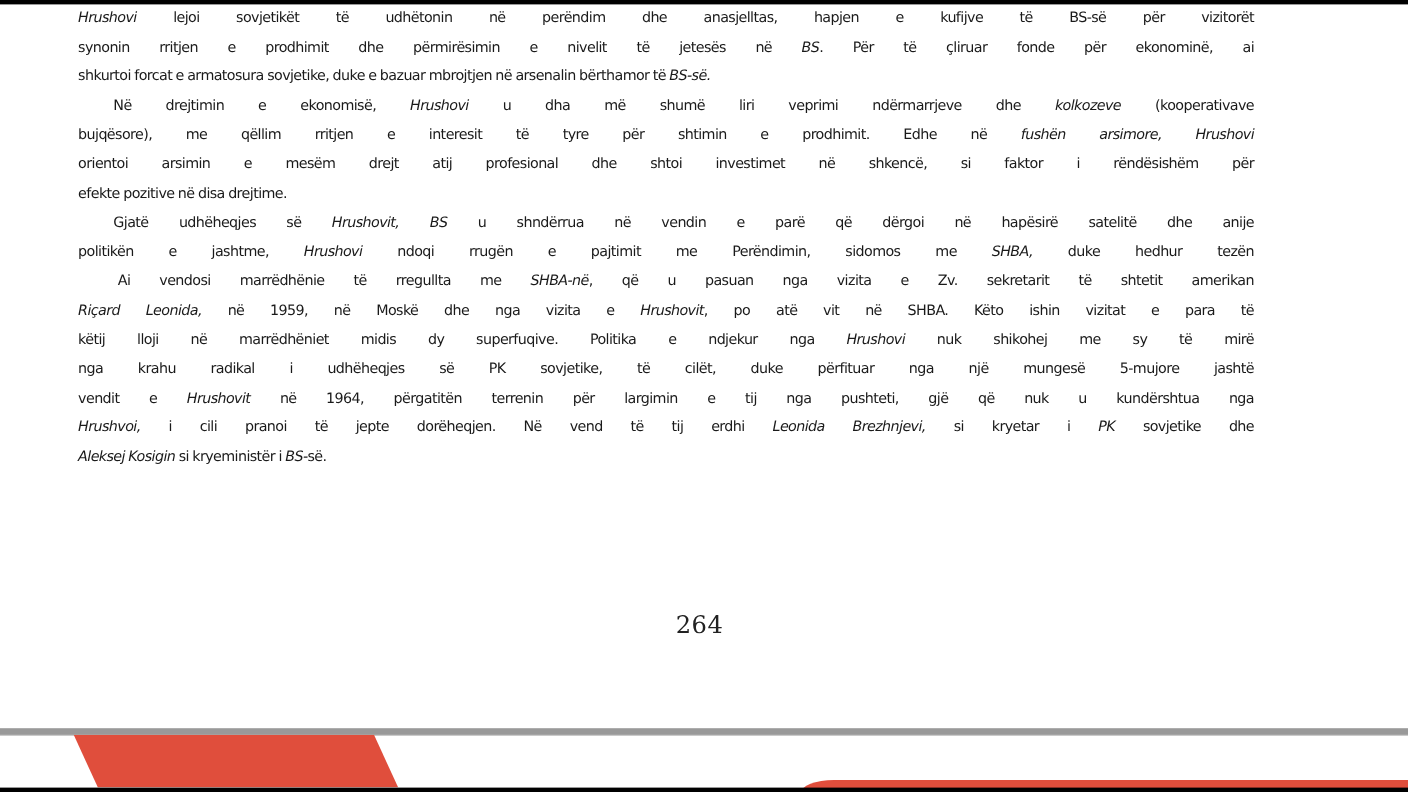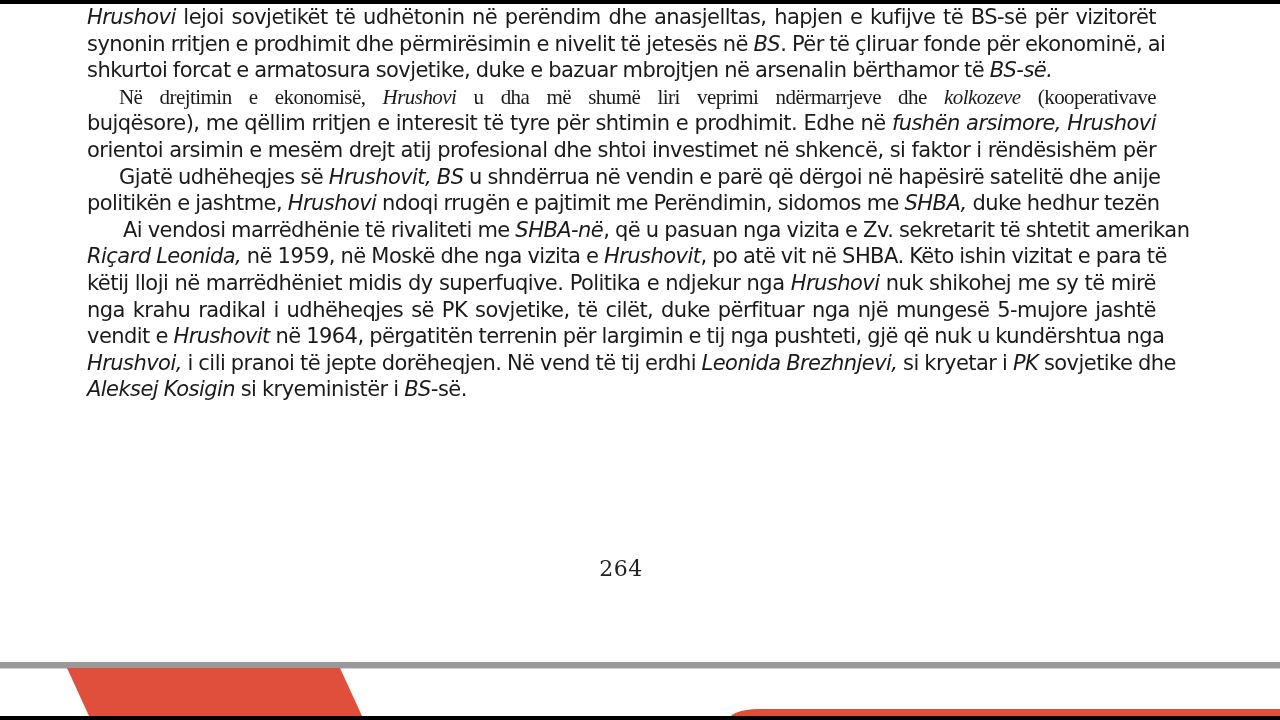--- a/index.html
+++ b/index.html
@@ -16,25 +16,25 @@
       color: #1a1a1a;
     }
     .top-bar {
       position: absolute;
       left: 0; top: 0;
       width: 1280px; height: 4px;
       background: #000000;
     }
     .page-text {
       position: absolute;
-      left: 87px;
+      left: 71px;
       top: 4px;
       width: 1069px;
       font-family: "DejaVu Sans", sans-serif;
-      font-size: 21px;
+      font-size: 13px;
       line-height: 26.6px;
       letter-spacing: -0.55px;
       word-spacing: -0.5px;
     }
     .para {
       margin: 0;
       text-align: justify;
       text-align-last: left;
     }
     .line {
@@ -42,21 +42,21 @@
       white-space: nowrap;
       text-align: justify;
       text-align-last: justify;
       height: 26.6px;
       overflow: visible;
     }
     .line.last { text-align-last: left; }
     .it { font-style: italic; }
     .page-number {
       position: absolute;
-      left: 571px;
+      left: 586px;
       top: 556px;
       width: 100px;
       text-align: center;
       font-family: "DejaVu Serif", "Liberation Serif", serif;
       font-size: 22px;
       color: #222222;
       letter-spacing: 0.5px;
     }
     .rule {
       position: absolute;
@@ -89,30 +89,31 @@
 
 <div class="top-bar"></div>
 
 <div class="page-text">
   <div class="para">
       <span class="line"><span class="it">Hrushovi</span><span> lejoi sovjetikët të udhëtonin në perëndim dhe anasjelltas, hapjen e kufijve të BS-së për vizitorët</span></span>
       <span class="line"><span>synonin rritjen e prodhimit dhe përmirësimin e nivelit të jetesës në </span><span class="it">BS</span><span>. Për të çliruar fonde për ekonominë, ai</span></span>
       <span class="line last"><span>shkurtoi forcat e armatosura sovjetike, duke e bazuar mbrojtjen në arsenalin bërthamor të </span><span class="it">BS-së.</span></span>
     </div>
   <div class="para">
-      <span class="line" style="padding-left: 32px; font-family: Liberation Serif, serif;"><span>Në drejtimin e ekonomisë, </span><span class="it">Hrushovi</span><span> u dha më shumë liri veprimi ndërmarrjeve dhe </span><span class="it">kolkozeve</span><span> (kooperativave</span></span>
+      <span class="line" style="padding-left: 32px;"><span>Në drejtimin e ekonomisë, </span><span class="it">Hrushovi</span><span> u dha më shumë liri veprimi ndërmarrjeve dhe </span><span class="it">kolkozeve</span><span> (kooperativave</span></span>
       <span class="line"><span>bujqësore), me qëllim rritjen e interesit të tyre për shtimin e prodhimit. Edhe në </span><span class="it">fushën arsimore, Hrushovi</span></span>
       <span class="line"><span>orientoi arsimin e mesëm drejt atij profesional dhe shtoi investimet në shkencë, si faktor i rëndësishëm për</span></span>
+      <span class="line last"><span>efekte pozitive në disa drejtime.</span></span>
     </div>
   <div class="para">
       <span class="line" style="padding-left: 32px;"><span>Gjatë udhëheqjes së </span><span class="it">Hrushovit, BS</span><span> u shndërrua në vendin e parë që dërgoi në hapësirë satelitë dhe anije</span></span>
       <span class="line"><span>politikën e jashtme, </span><span class="it">Hrushovi</span><span> ndoqi rrugën e pajtimit me Perëndimin, sidomos me </span><span class="it">SHBA,</span><span> duke hedhur tezën</span></span>
     </div>
   <div class="para">
-      <span class="line" style="padding-left: 36px;"><span>Ai vendosi marrëdhënie të rivaliteti me </span><span class="it">SHBA-në</span><span>, që u pasuan nga vizita e Zv. sekretarit të shtetit amerikan</span></span>
+      <span class="line" style="padding-left: 36px;"><span>Ai vendosi marrëdhënie të rregullta me </span><span class="it">SHBA-në</span><span>, që u pasuan nga vizita e Zv. sekretarit të shtetit amerikan</span></span>
       <span class="line"><span class="it">Riçard Leonida,</span><span> në 1959, në Moskë dhe nga vizita e </span><span class="it">Hrushovit</span><span>, po atë vit në SHBA. Këto ishin vizitat e para të</span></span>
       <span class="line"><span>këtij lloji në marrëdhëniet midis dy superfuqive. Politika e ndjekur nga </span><span class="it">Hrushovi</span><span> nuk shikohej me sy të mirë</span></span>
       <span class="line"><span>nga krahu radikal i udhëheqjes së PK sovjetike, të cilët, duke përfituar nga një mungesë 5-mujore jashtë</span></span>
       <span class="line"><span>vendit e </span><span class="it">Hrushovit</span><span> në 1964, përgatitën terrenin për largimin e tij nga pushteti, gjë që nuk u kundërshtua nga</span></span>
       <span class="line"><span class="it">Hrushvoi,</span><span> i cili pranoi të jepte dorëheqjen. Në vend të tij erdhi </span><span class="it">Leonida Brezhnjevi,</span><span> si kryetar i </span><span class="it">PK</span><span> sovjetike dhe</span></span>
       <span class="line last"><span class="it">Aleksej Kosigin</span><span> si kryeministër i </span><span class="it">BS-</span><span>së.</span></span>
     </div>
 </div>
 
 <div class="page-number">264</div>

